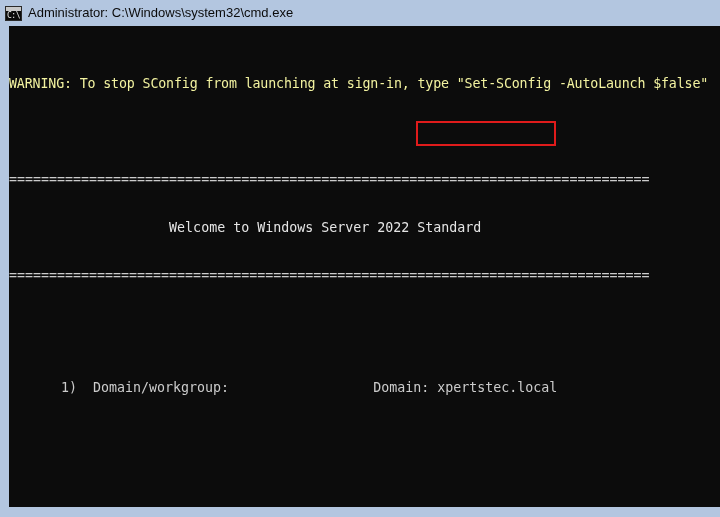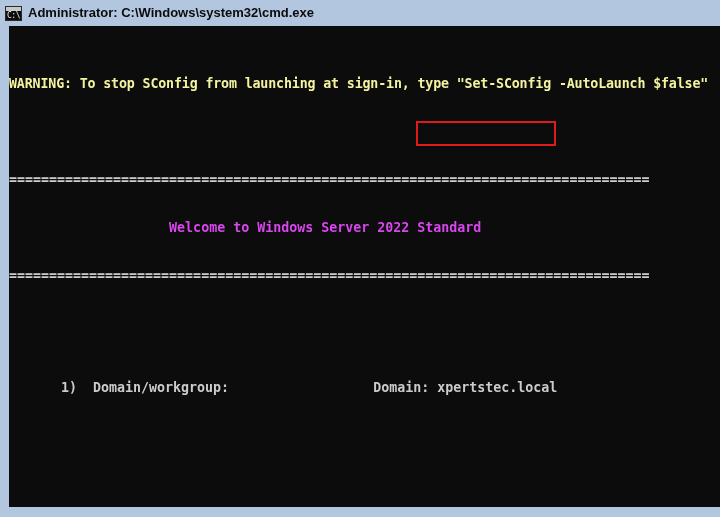--- a/index.html
+++ b/index.html
@@ -64,21 +64,20 @@
     color: #e8e8e8;
     letter-spacing: -0.5px;
     white-space: nowrap;
   }
   .title-text {
     font-family: "Liberation Sans", sans-serif;
     font-size: 13px;
     color: #0b0b0b;
     white-space: nowrap;
     line-height: 26px;
-    font-weight: bold;
   }
 
   
   .console {
     position: absolute;
     left: 9px;
     top: 26px;
     width: 711px;
     height: 481px;
     background: #0c0c0c;
@@ -91,36 +90,35 @@
     font-size: 13.3px;
     line-height: 16px;
     color: #cccccc;
     white-space: pre;
     padding-top: 2px;
   }
 
   .line {
     white-space: pre;
     height: 16px;
-    font-weight: bold;
   }
   .line.blank { color: transparent; }
 
   .warn {
     color: #f3f3a0;
     font-size: 13.3px;
     letter-spacing: -0.15px;
   }
 
   .rule, .welcome, .menu-line, .prompt-line {
     letter-spacing: 0px;
   }
 
   .rule { color: #cccccc; }
-  .welcome { color: #d946ef; }
+  .welcome { color: #e5e5e5; }
   .menu-line { color: #cccccc; padding-left: 36px; }
 
   
   .redbox {
     position: absolute;
     border: 2px solid #e01b1b;
     box-sizing: border-box;
     pointer-events: none;
   }
 </style>

